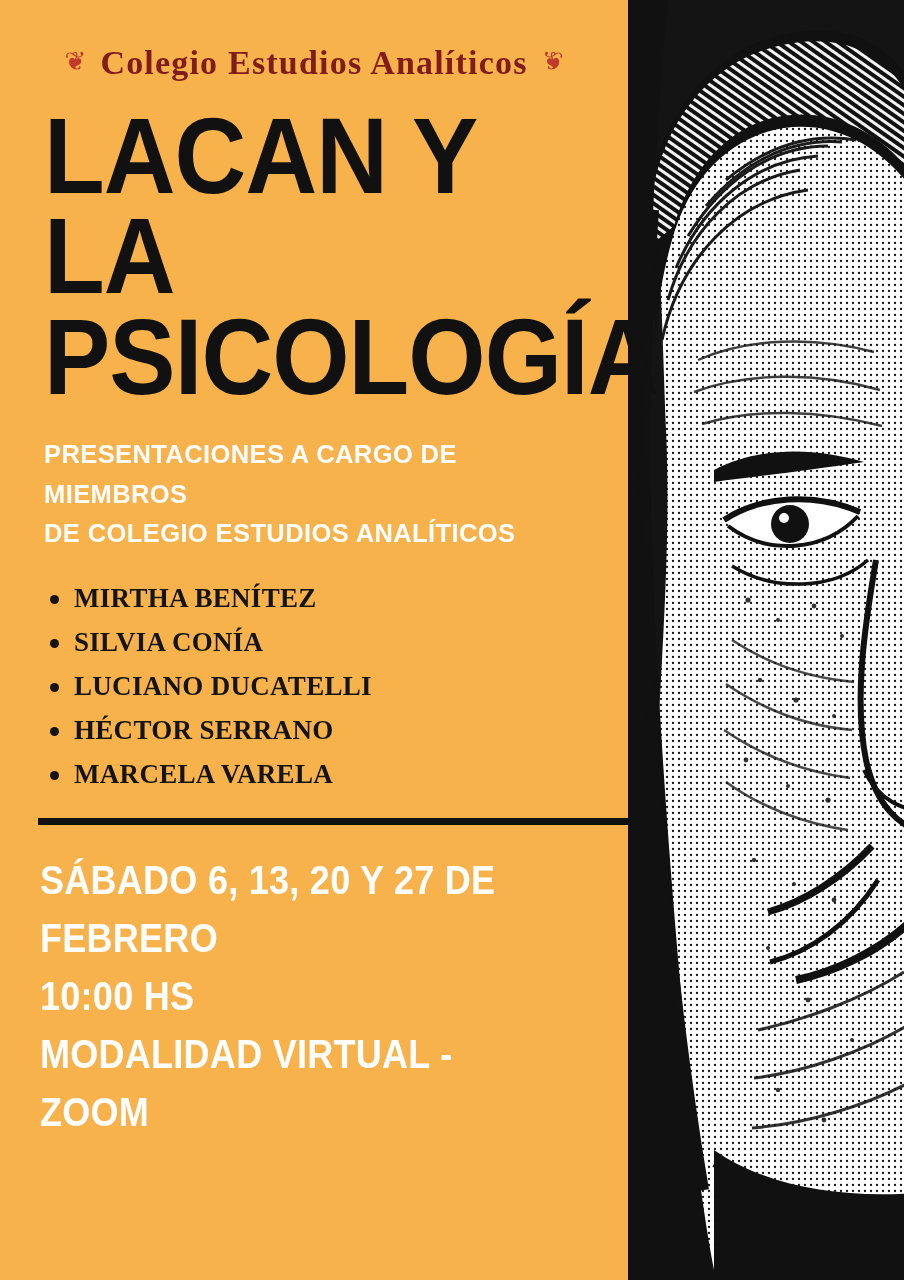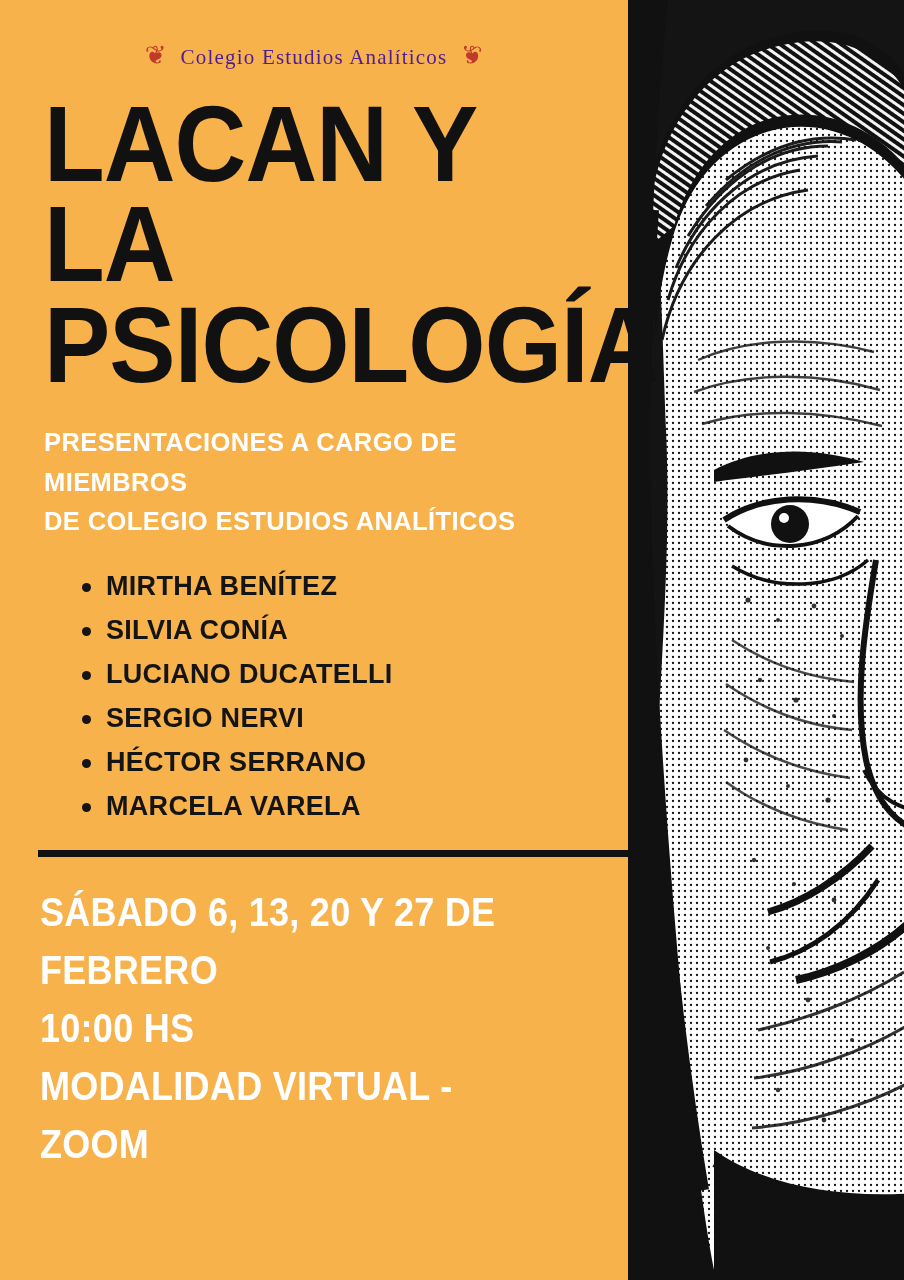--- a/index.html
+++ b/index.html
@@ -45,24 +45,24 @@
   
   .brand {
     display: flex;
     align-items: center;
     justify-content: center;
     gap: 14px;
     padding: 44px 0 0 0;
   }
   .brand-name {
     font-family: "Liberation Serif", serif;
-    font-size: 21px;
+    font-size: 34px;
     letter-spacing: 1.2px;
-    color: #4c1d95;
-    font-weight: 400;
+    color: #7f1d1d;
+    font-weight: 700;
     white-space: nowrap;
   }
   .brand-ornament {
     color: #c0392b;
     font-size: 26px;
     line-height: 1;
     transform: translateY(-2px);
   }
   .brand-ornament.right {
     transform: translateY(-2px) scaleX(-1);
@@ -93,21 +93,22 @@
     letter-spacing: 0.4px;
     text-transform: uppercase;
   }
   .subtitle-line {
     display: block;
   }
   
   .speakers {
     list-style: none;
     margin: 22px 0 16px 0;
-    padding: 0 0 0 106px;
+    padding: 0 0 0 74px;
+    font-family: Liberation Serif, serif;
   }
   .speakers li {
     position: relative;
     color: #141414;
     font-size: 27px;
     font-weight: 700;
     letter-spacing: 0.3px;
     line-height: 1.63;
     text-transform: uppercase;
   }
@@ -280,21 +281,20 @@
 
     <div class="subtitle">
       <span class="subtitle-line">PRESENTACIONES A CARGO DE MIEMBROS</span>
       <span class="subtitle-line">DE COLEGIO ESTUDIOS ANALÍTICOS</span>
     </div>
 
     <ul class="speakers">
       <li>MIRTHA BENÍTEZ</li>
       <li>SILVIA CONÍA</li>
       <li>LUCIANO DUCATELLI</li>
-      <li>SERGIO NERVI</li>
       <li>HÉCTOR SERRANO</li>
       <li>MARCELA VARELA</li>
     </ul>
 
     <div class="divider"></div>
 
     <div class="schedule">
       <div>SÁBADO 6, 13, 20 Y 27 DE FEBRERO</div>
       <div>10:00 HS</div>
       <div>MODALIDAD VIRTUAL - ZOOM</div>

